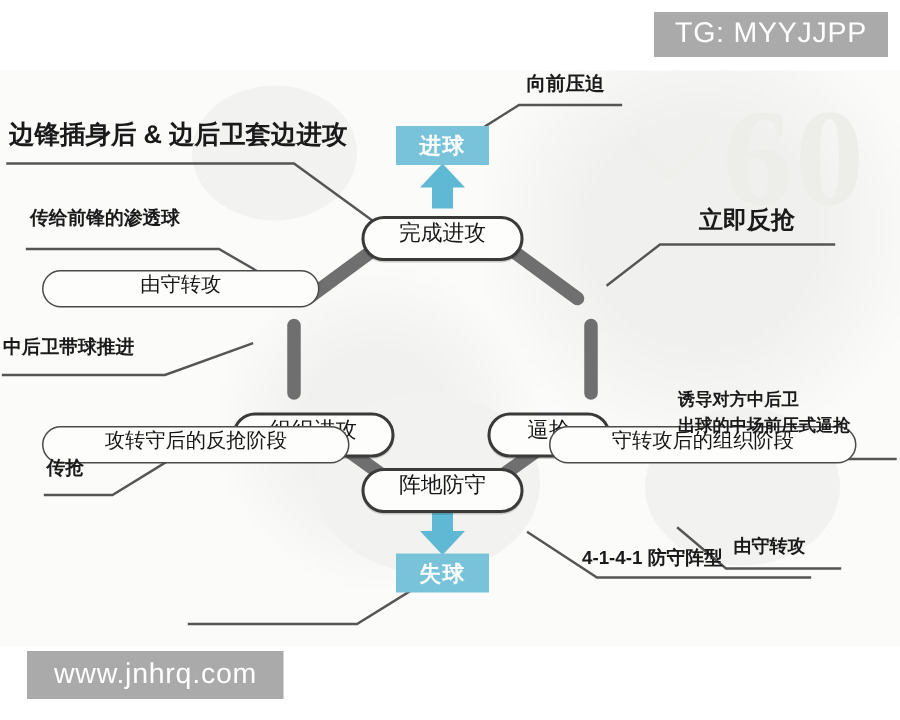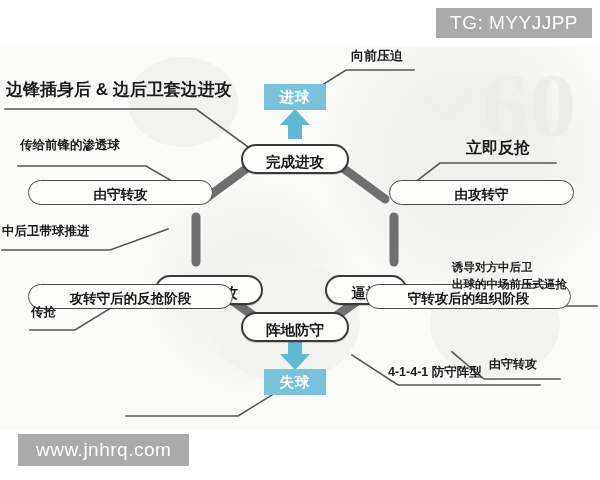--- a/index.html
+++ b/index.html
@@ -36,26 +36,26 @@
     transform:rotate(-45deg);
   }
   .bg-blob{position:absolute;border-radius:50%;background:#f2f2f0;}
 
   
   .wires{position:absolute;left:0;top:0;width:600px;height:384px;}
 
   
   .pill{
     position:absolute;
-    display:flex;align-items:flex-end;justify-content:center;
+    display:flex;align-items:flex-start;justify-content:center;
     background:#fdfdfc;
     border:1.6px solid #3a3a3a;
     border-radius:999px;
     color:#161616;
-    font-weight:700;
+    font-weight:400;
     white-space:nowrap;
     box-sizing:border-box;
     z-index:4;
   }
   .hex-node{
     height:30px;font-size:14.5px;
     border-width:2px;
     box-shadow:0 1px 0 rgba(0,0,0,.18);
   }
   .side-node{
@@ -179,23 +179,20 @@
     </div>
 
     <div class="pill hex-node" style="left:155px;top:228px;width:108px;">
       <span>组织进攻</span>
     </div>
 
     <div class="pill side-node" style="left:28px;top:133px;width:185px;">
       <span>由守转攻</span>
     </div>
 
-    <div class="pill side-node" style="left:389px;top:133px;width:185px;">
-      <span>由攻转守</span>
-    </div>
 
     <div class="pill side-node" style="left:28px;top:237px;width:205px;">
       <span>攻转守后的反抢阶段</span>
     </div>
 
     <div class="pill side-node" style="left:366px;top:237px;width:205px;">
       <span>守转攻后的组织阶段</span>
     </div>
 
     <div class="yellow-box" style="left:126px;top:346px;width:77px;height:21px;background:#f5ec14;margin-top:40px;">

